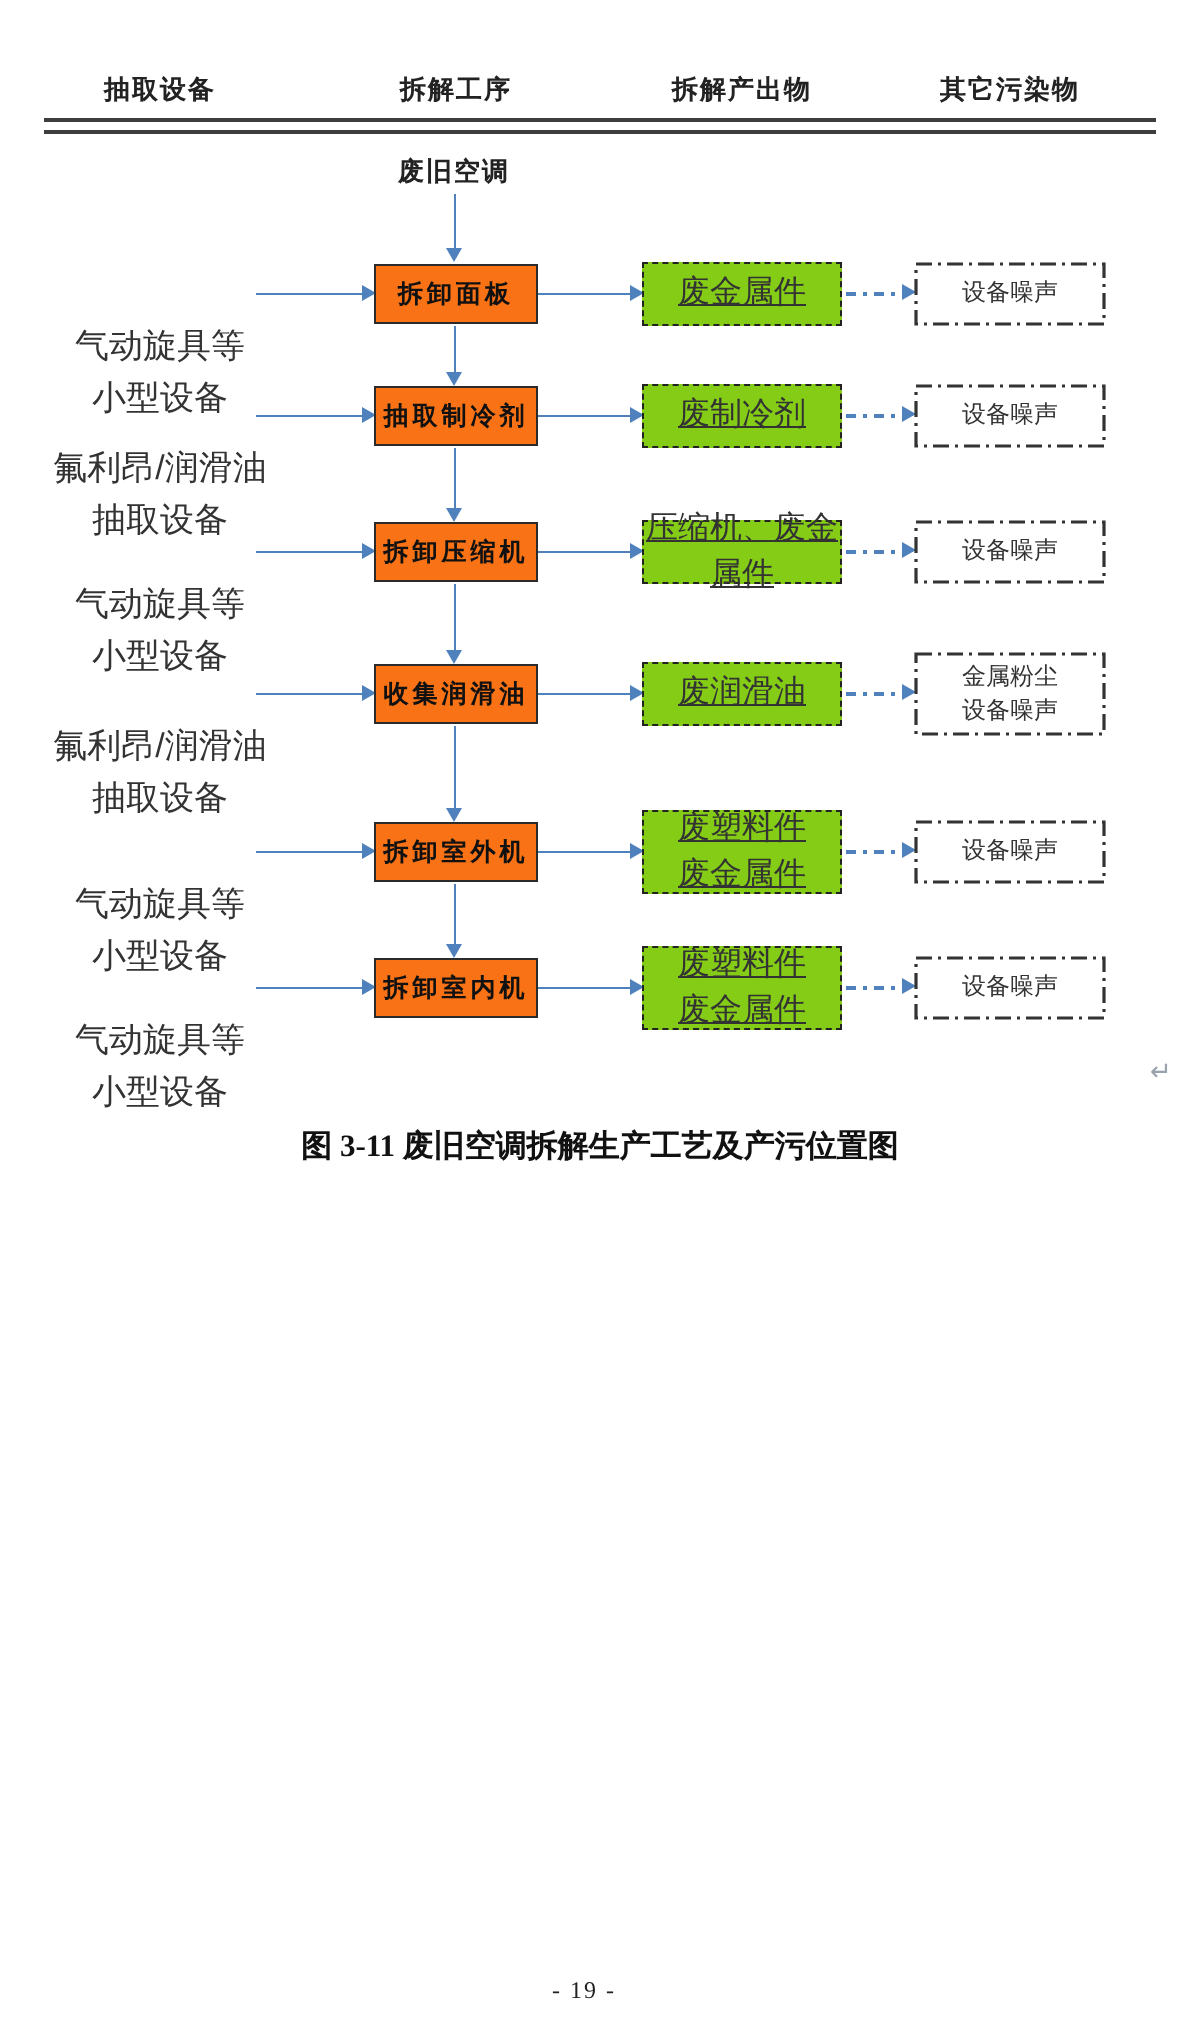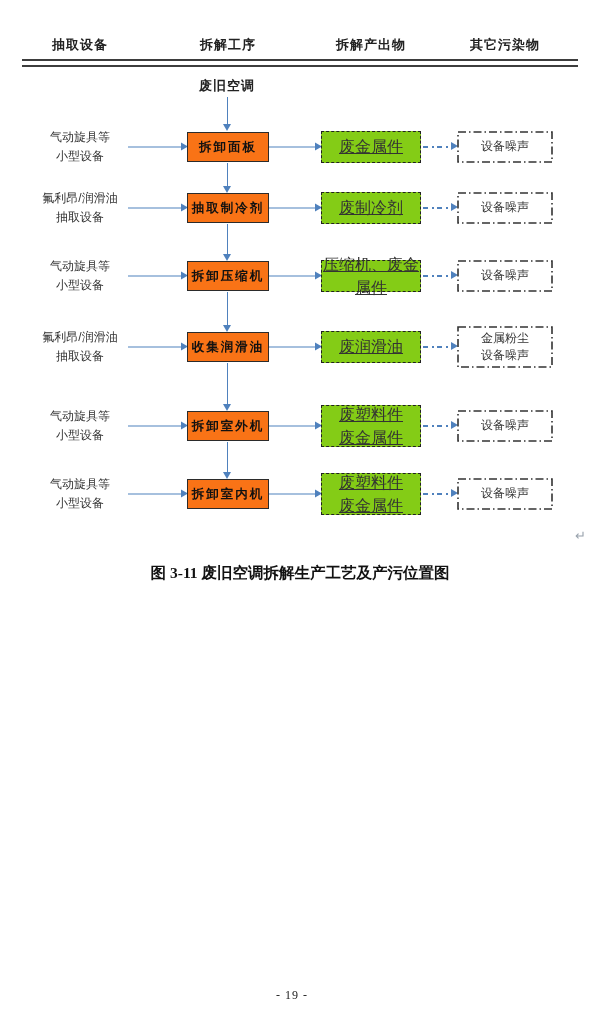--- a/index.html
+++ b/index.html
@@ -25,22 +25,23 @@
     position:absolute;width:0;border-left:1.6px solid #4f81bd;
   }
   .varrow::after{
     content:"";position:absolute;left:-5.3px;bottom:-7px;width:0;height:0;
     border-left:4.5px solid transparent;border-right:4.5px solid transparent;
     border-top:7px solid #4f81bd;
   }
   .row{position:absolute;left:0;width:600px;height:0;}
   .equip{
     position:absolute;left:20px;width:120px;transform:translateY(-50%);
-    font-size:12px;line-height:1.55;text-align:center;color:#333;
+    font-size:17px;line-height:1.55;text-align:center;color:#333;
     white-space:pre-line;
+    margin-top:40px;
   }
   .harrow{
     position:absolute;height:0;border-top:1.6px solid #4f81bd;transform:translateY(-50%);
   }
   .harrow::after{
     content:"";position:absolute;right:-7px;top:-5.3px;width:0;height:0;
     border-top:4.5px solid transparent;border-bottom:4.5px solid transparent;
     border-left:7px solid #4f81bd;
   }
   .harrow.dashdot{

